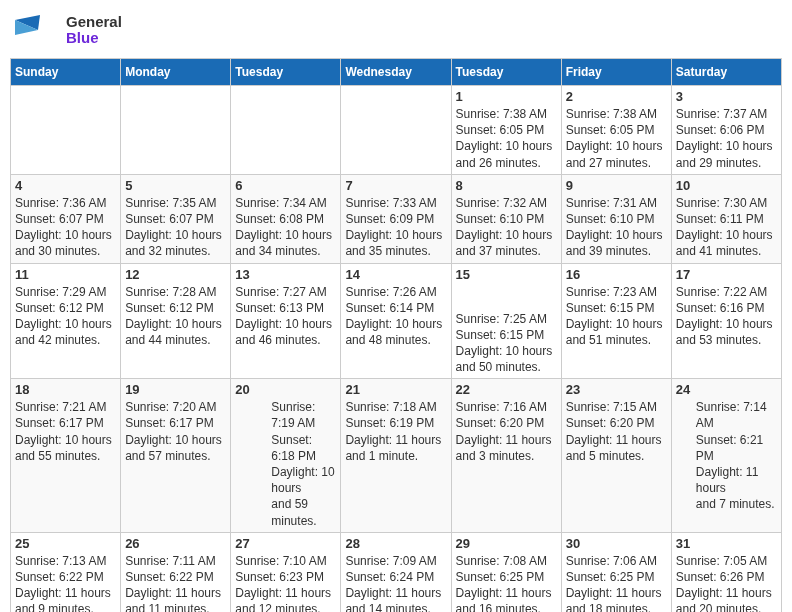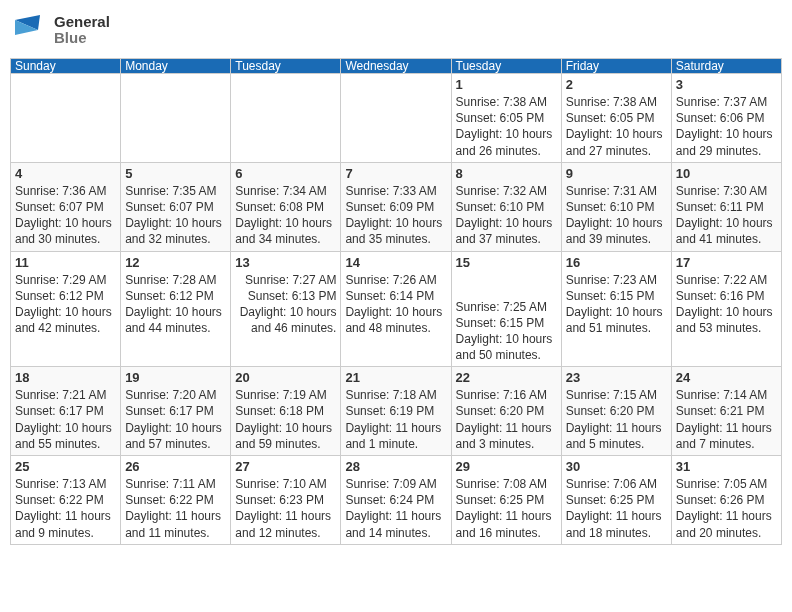--- a/index.html
+++ b/index.html
@@ -12,21 +12,21 @@
     }
     .header {
       display: flex;
       align-items: flex-start;
       justify-content: space-between;
       margin-bottom: 8px;
     }
     .logo {
       display: flex;
       align-items: center;
-      gap: 4px;
+      gap: 16px;
     }
     .title-block {
       text-align: right;
     }
     .title-block h1 {
       font-size: 36px;
       font-weight: bold;
       color: #333;
       line-height: 1.1;
     }
@@ -38,24 +38,24 @@
     table {
       width: 100%;
       border-collapse: collapse;
       font-size: 11px;
     }
     thead tr {
       background-color: #1a6bb5;
       color: white;
     }
     thead th {
-      padding: 0 4px;
+      padding: 6px 4px;
       text-align: left;
       font-size: 12px;
-      font-weight: normal;
+      font-weight: bold;
       border: 1px solid #ccc;
       margin-left: 8px;
     }
     tbody td {
       border: 1px solid #ccc;
       vertical-align: top;
       padding: 3px 4px;
       height: 80px;
       width: 110px;
     }
@@ -85,21 +85,21 @@
 <body>
 
 <div class="header">
   <div class="logo">
       <svg width="40" height="40" viewBox="0 0 40 40">
         <polygon points="5,10 30,5 28,20" fill="#1a6bb5"></polygon>
         <polygon points="5,10 28,20 5,25" fill="#4a9fd5"></polygon>
       </svg>
       <div>
         <div style="font-size:15px;font-weight:bold;color:#333;line-height:1.1">General</div>
-        <div style="font-size:15px;font-weight:bold;color:#737373;line-height:1.1">Blue</div>
+        <div style="font-size:15px;font-weight:bold;color:#6d28d9;line-height:1.1">Blue</div>
       </div>
     </div>
   <div class="title-block">
     <h1></h1>
     <h2></h2>
   </div>
 </div>
 
 <table>
   <thead>
@@ -202,21 +202,21 @@
         </td>
         <td>
           <span class="day-number">12</span>
           <div class="day-info" style="white-space: pre-line;">Sunrise: 7:28 AM
 Sunset: 6:12 PM
 Daylight: 10 hours
 and 44 minutes.</div>
         </td>
         <td>
           <span class="day-number">13</span>
-          <div class="day-info" style="white-space: pre-line; text-align: right;">Sunrise: 7:27 AM
+          <div class="day-info" style="white-space: pre-line;">Sunrise: 7:27 AM
 Sunset: 6:13 PM
 Daylight: 10 hours
 and 46 minutes.</div>
         </td>
         <td>
           <span class="day-number">14</span>
           <div class="day-info" style="white-space: pre-line;">Sunrise: 7:26 AM
 Sunset: 6:14 PM
 Daylight: 10 hours
 and 48 minutes.</div>
@@ -253,21 +253,21 @@
         </td>
         <td>
           <span class="day-number">19</span>
           <div class="day-info" style="white-space: pre-line;">Sunrise: 7:20 AM
 Sunset: 6:17 PM
 Daylight: 10 hours
 and 57 minutes.</div>
         </td>
         <td>
           <span class="day-number">20</span>
-          <div class="day-info" style="white-space: pre-line;">Sunrise: 7:19 AM
+          <div class="day-info" style="white-space: pre-line; margin-left: 36px;">Sunrise: 7:19 AM
 Sunset: 6:18 PM
 Daylight: 10 hours
 and 59 minutes.</div>
         </td>
         <td>
           <span class="day-number">21</span>
           <div class="day-info" style="white-space: pre-line;">Sunrise: 7:18 AM
 Sunset: 6:19 PM
 Daylight: 11 hours
 and 1 minute.</div>
@@ -281,21 +281,21 @@
         </td>
         <td>
           <span class="day-number">23</span>
           <div class="day-info" style="white-space: pre-line;">Sunrise: 7:15 AM
 Sunset: 6:20 PM
 Daylight: 11 hours
 and 5 minutes.</div>
         </td>
         <td>
           <span class="day-number">24</span>
-          <div class="day-info" style="white-space: pre-line;">Sunrise: 7:14 AM
+          <div class="day-info" style="white-space: pre-line; margin-left: 20px;">Sunrise: 7:14 AM
 Sunset: 6:21 PM
 Daylight: 11 hours
 and 7 minutes.</div>
         </td>
       </tr>
       <tr>
         <td>
           <span class="day-number">25</span>
           <div class="day-info" style="white-space: pre-line;">Sunrise: 7:13 AM
 Sunset: 6:22 PM

